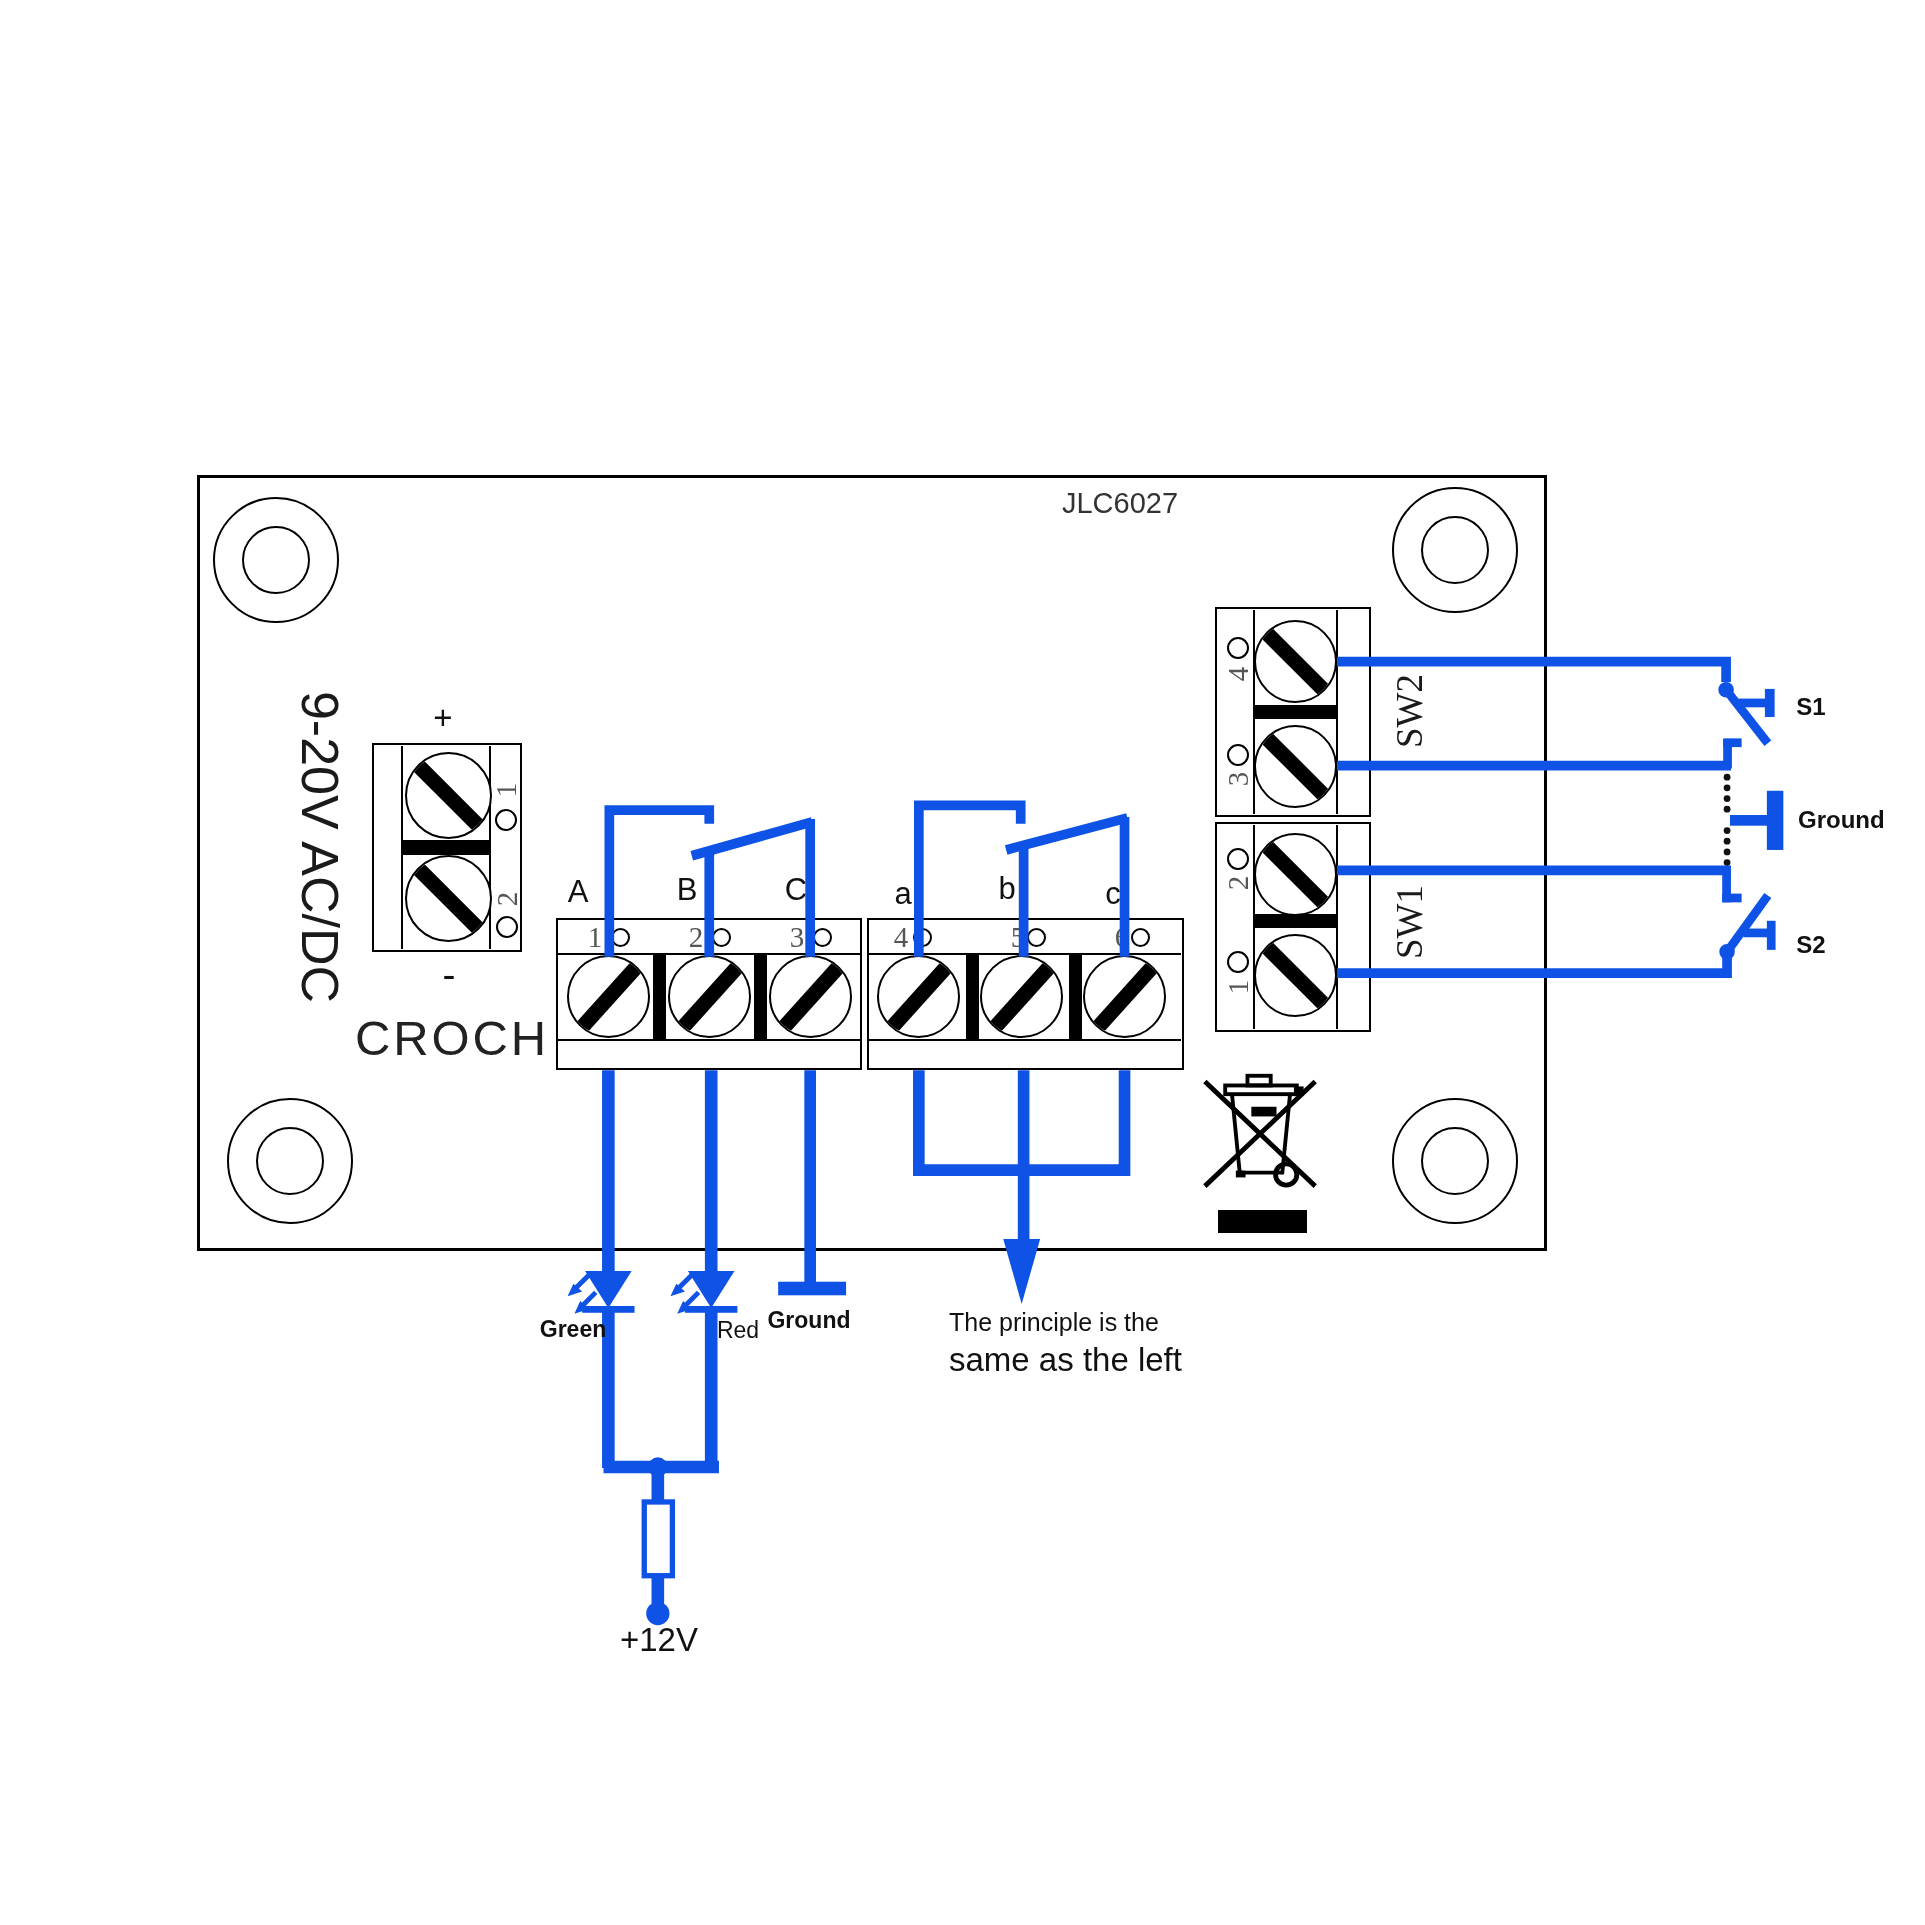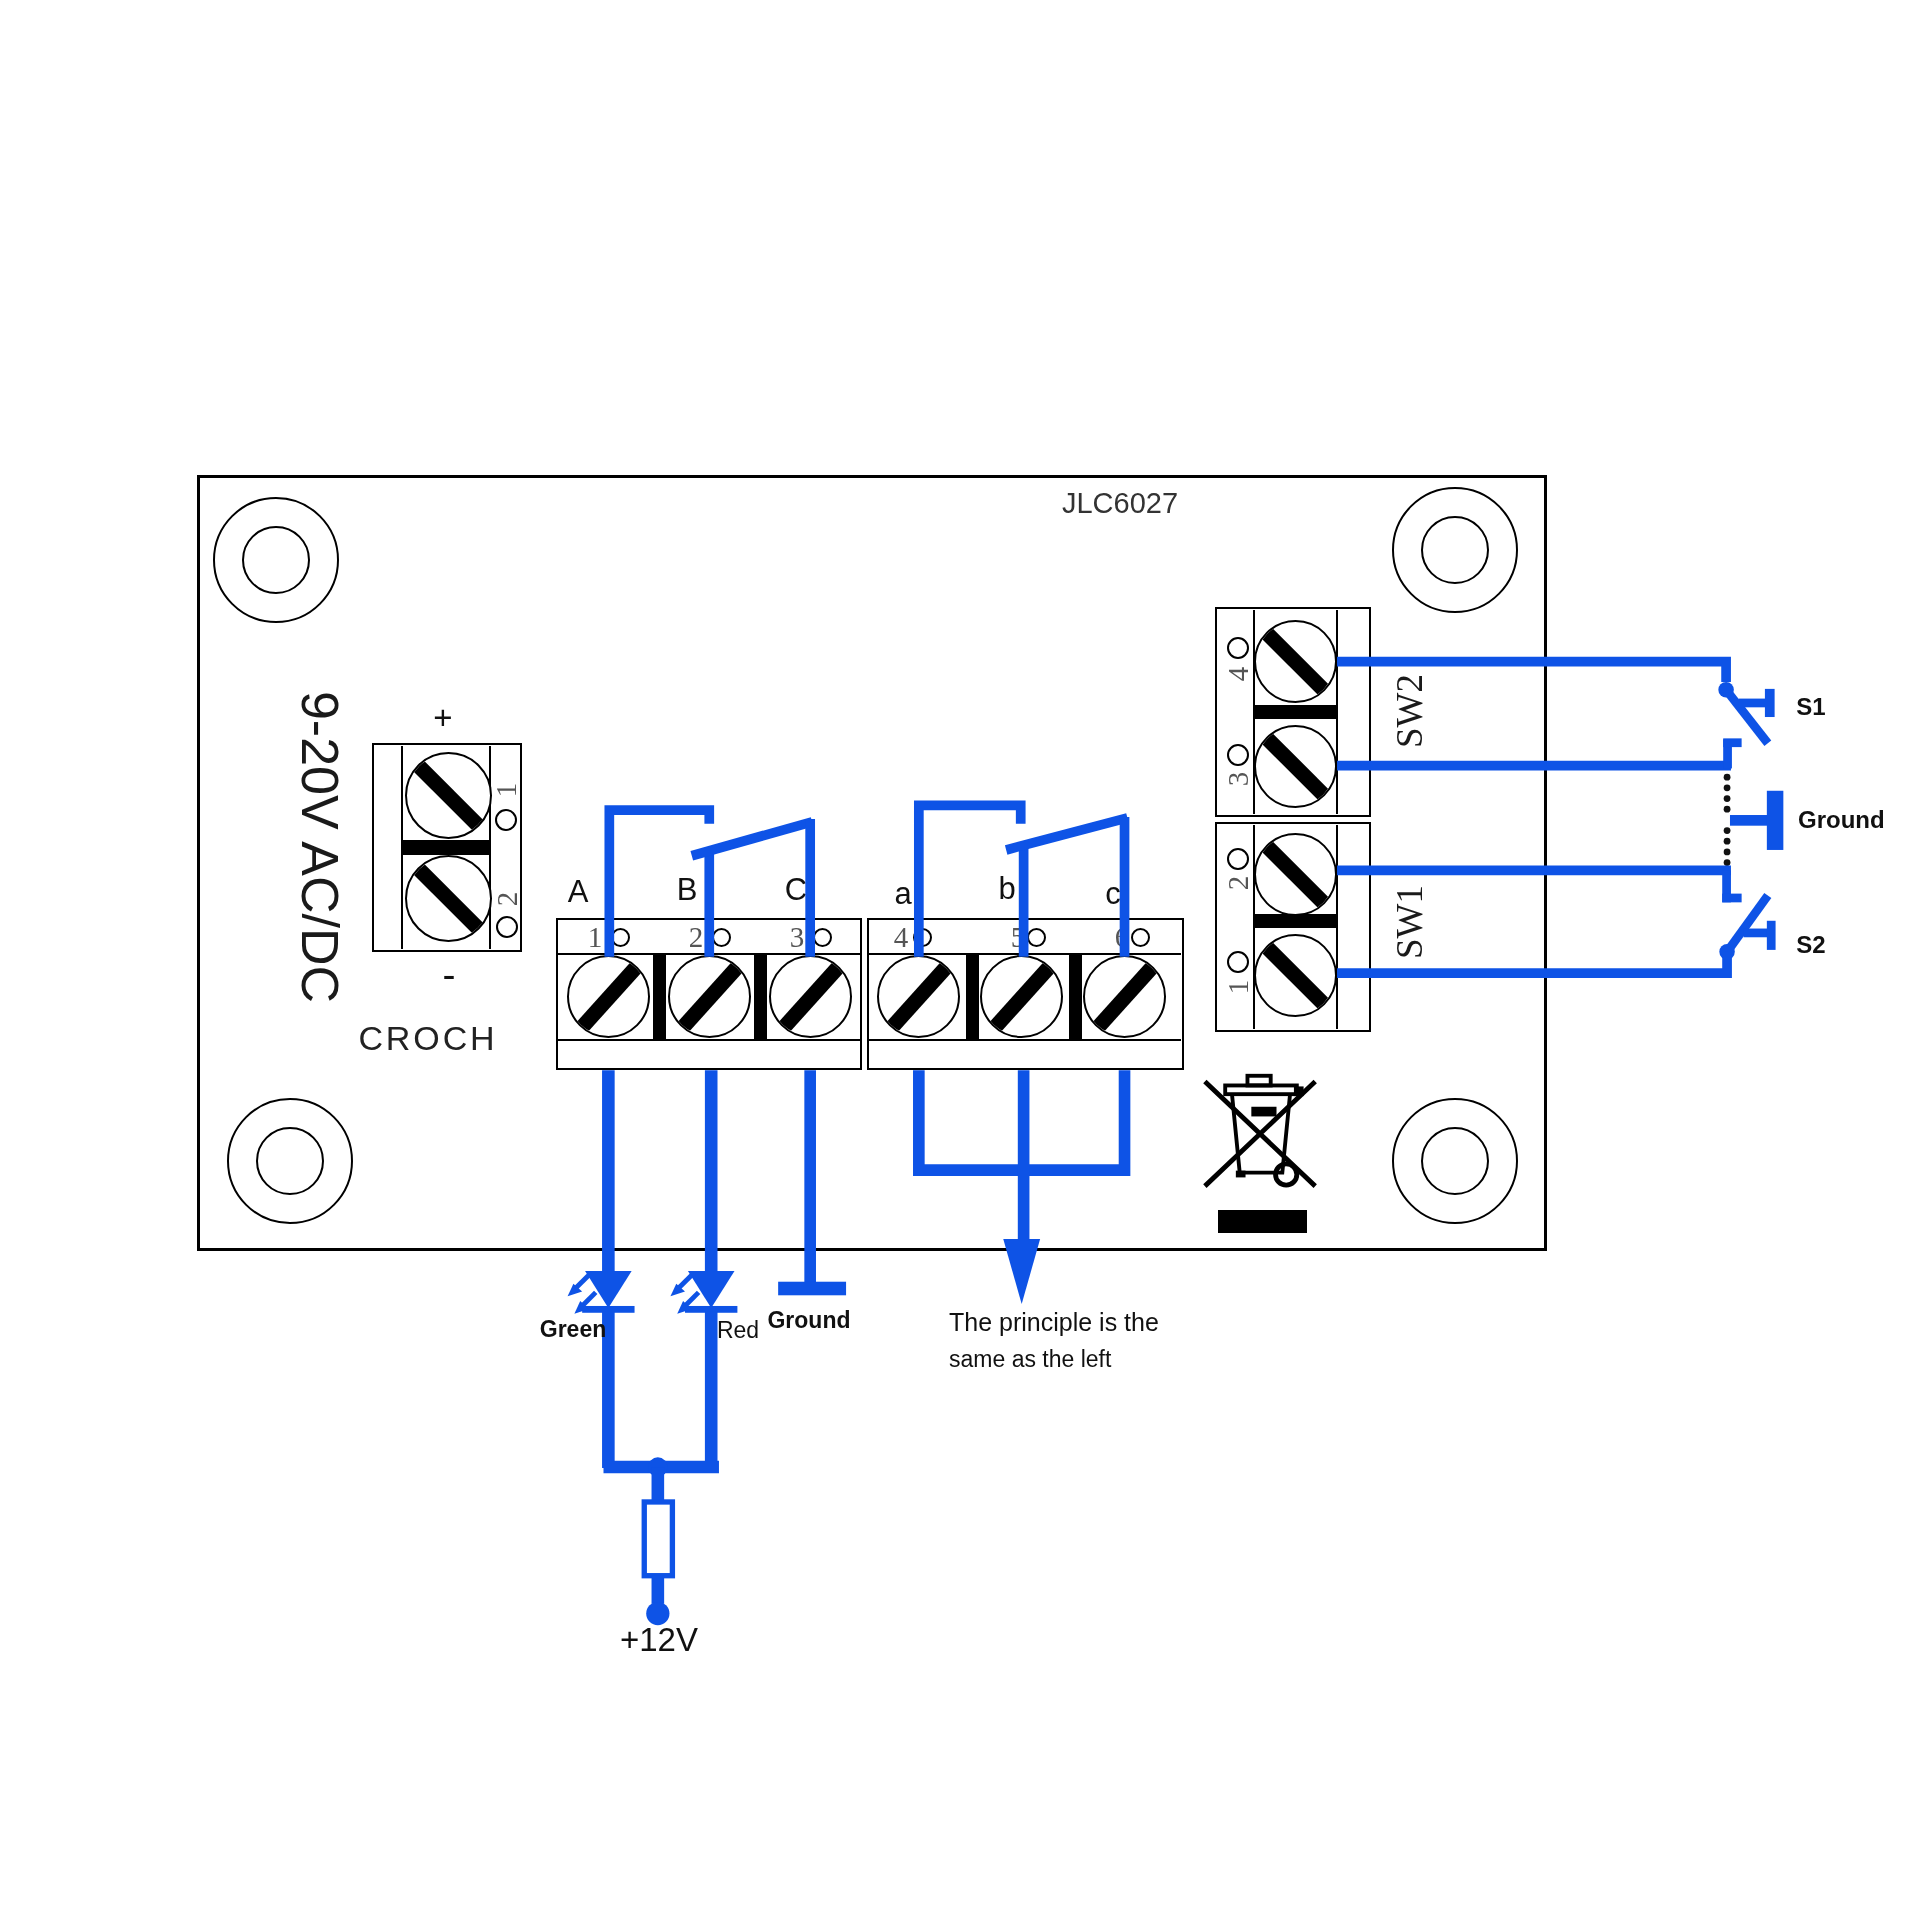--- a/index.html
+++ b/index.html
@@ -55,21 +55,21 @@
       <div class="slot bwd"></div>
     </div>
   <div class="hl" style="left:403px;top:840px;width:87px;height:14.6px;"></div>
   <div class="pinc big" style="left:495px;top:809px;"></div>
   <div class="pinc big" style="left:496px;top:916px;"></div>
   <div class="lbl rotccw serif muted" style="left:506px;top:790px;font-size:29px;">1</div>
   <div class="lbl rotccw serif muted" style="left:507px;top:899px;font-size:29px;">2</div>
   <div class="lbl" style="left:443px;top:717px;font-size:33px;">+</div>
   <div class="lbl" style="left:449px;top:974px;font-size:39px;">-</div>
   <div class="lbl rotcw" style="left:320px;top:847px;font-size:52px;color:#1a1a1a;">9-20V  AC/DC</div>
-  <div class="lbl" style="left:428px;top:1038px;font-size:34px;letter-spacing:2.9px;color:#222;">CROCH</div>
+  <div class="lbl" style="left:452px;top:1038px;font-size:49px;letter-spacing:2.9px;color:#222;">CROCH</div>
 
   <div class="lbl" style="left:1120px;top:503px;font-size:29px;color:#333;">JLC6027</div>
 
   <div class="abs outline" style="left:556px;top:918px;width:306px;height:152px;"></div>
   <div class="abs outline" style="left:867px;top:918px;width:317px;height:152px;"></div>
   <div class="hl" style="left:558px;top:953px;width:302px;height:1.9px;"></div>
   <div class="hl" style="left:868px;top:953px;width:313px;height:1.9px;"></div>
   <div class="hl" style="left:558px;top:1039px;width:302px;height:1.9px;"></div>
   <div class="hl" style="left:868px;top:1039px;width:313px;height:1.9px;"></div>
   <div class="screw" style="left:567px;top:955px;width:83px;height:83px;">
@@ -258,17 +258,17 @@
   </svg>
 
   <div class="lbl bold" style="left:1811px;top:707px;font-size:24px;">S1</div>
   <div class="lbl left bold" style="left:1798px;top:820px;font-size:24px;">Ground</div>
   <div class="lbl bold" style="left:1811px;top:945px;font-size:24px;">S2</div>
 
   <div class="lbl bold" style="left:573px;top:1329px;font-size:23px;">Green</div>
   <div class="lbl" style="left:738px;top:1330px;font-size:23px;">Red</div>
   <div class="lbl bold" style="left:809px;top:1320px;font-size:23px;">Ground</div>
   <div class="lbl left" style="left:949px;top:1322px;font-size:25px;">The principle is the</div>
-  <div class="lbl left" style="left:949px;top:1359px;font-size:23px;">same as the left</div>
+  <div class="lbl left" style="left:949px;top:1359px;font-size:33px;">same as the left</div>
   <div class="lbl" style="left:659px;top:1639px;font-size:33px;">+12V</div>
 
 </div>
 
 
 </body></html>

